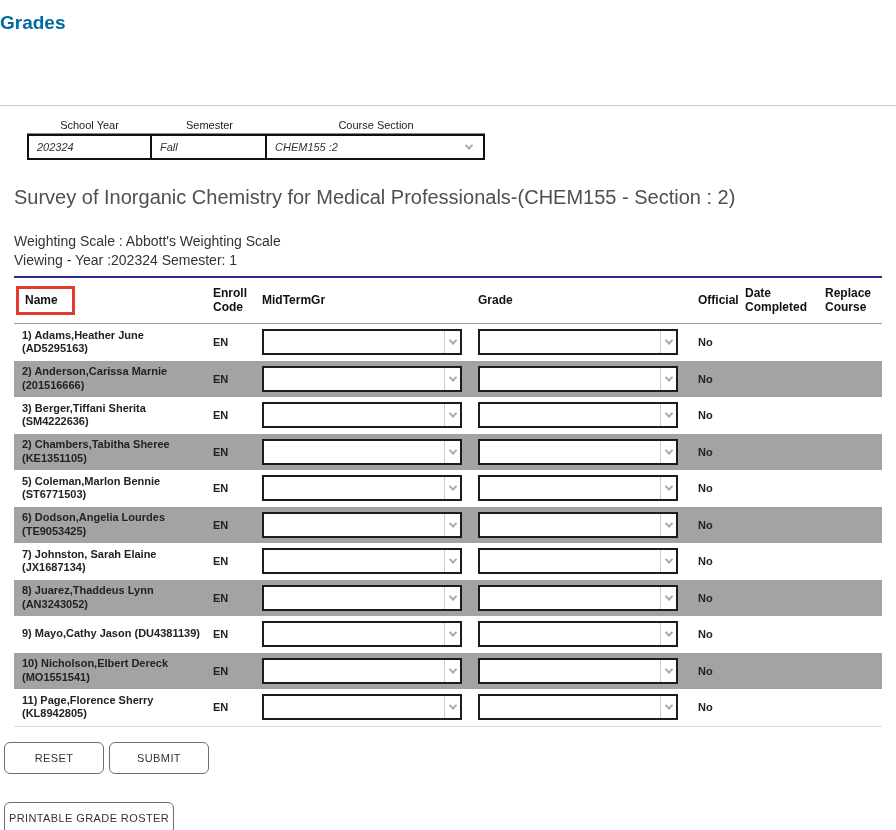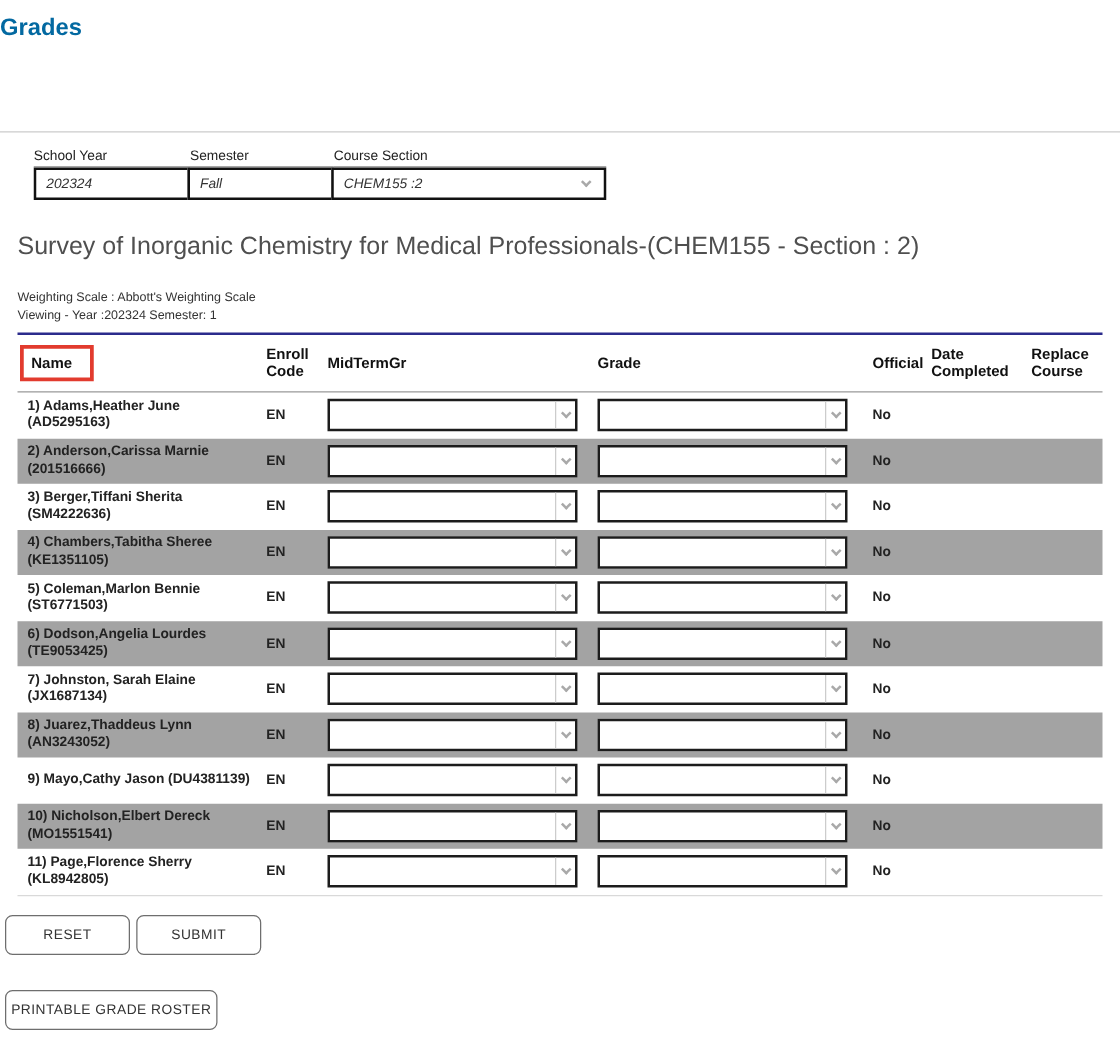--- a/index.html
+++ b/index.html
@@ -25,20 +25,21 @@
     border-top: 1px solid #ccc;
     width: 100%;
     height: 0;
   }
 
   
   .filters {
     margin: 13px 0 0 27px;
     display: flex;
     width: 458px;
+    text-align: center;
   }
   .f-cell { display: flex; flex-direction: column; }
   .f-cell.sy { width: 125px; }
   .f-cell.sem { width: 115px; }
   .f-cell.cs { width: 218px; }
   .f-label {
     font-size: 11px;
     color: #222;
     padding-bottom: 2px;
     border-bottom: 1px solid #8a8a8a;
@@ -59,21 +60,21 @@
   .f-cell.cs .f-box { justify-content: space-between; padding-right: 6px; }
 
   
   .course-title {
     margin: 26px 0 0 14px;
     font-size: 20px;
     color: #4f4f4f;
   }
   .meta {
     margin-left: 14px;
-    font-size: 10px;
+    font-size: 14px;
     color: #333;
   }
   .meta.first { margin-top: 24px; }
   .meta.second { margin-top: 3px; }
 
   
   .roster {
     margin: 8px 0 0 14px;
     width: 868px;
     border-top: 2px solid #2b2b8c;
@@ -282,21 +283,21 @@
               </span>
       </div>
     </div>
     <div class="official">No</div>
     <div></div>
     <div></div>
   </div>
 
   <div class="r-row alt">
     <div>
-      <span class="student">4) Chambers,Tabitha Sheree (KE1351105)</span>
+      <span class="student">2) Chambers,Tabitha Sheree (KE1351105)</span>
     </div>
     <div class="enroll">EN</div>
     <div>
       <div class="sel">
         <span class="sel-val"></span>
         <span class="chev-wrap">
                 <i class="chev"></i>
               </span>
       </div>
     </div>

